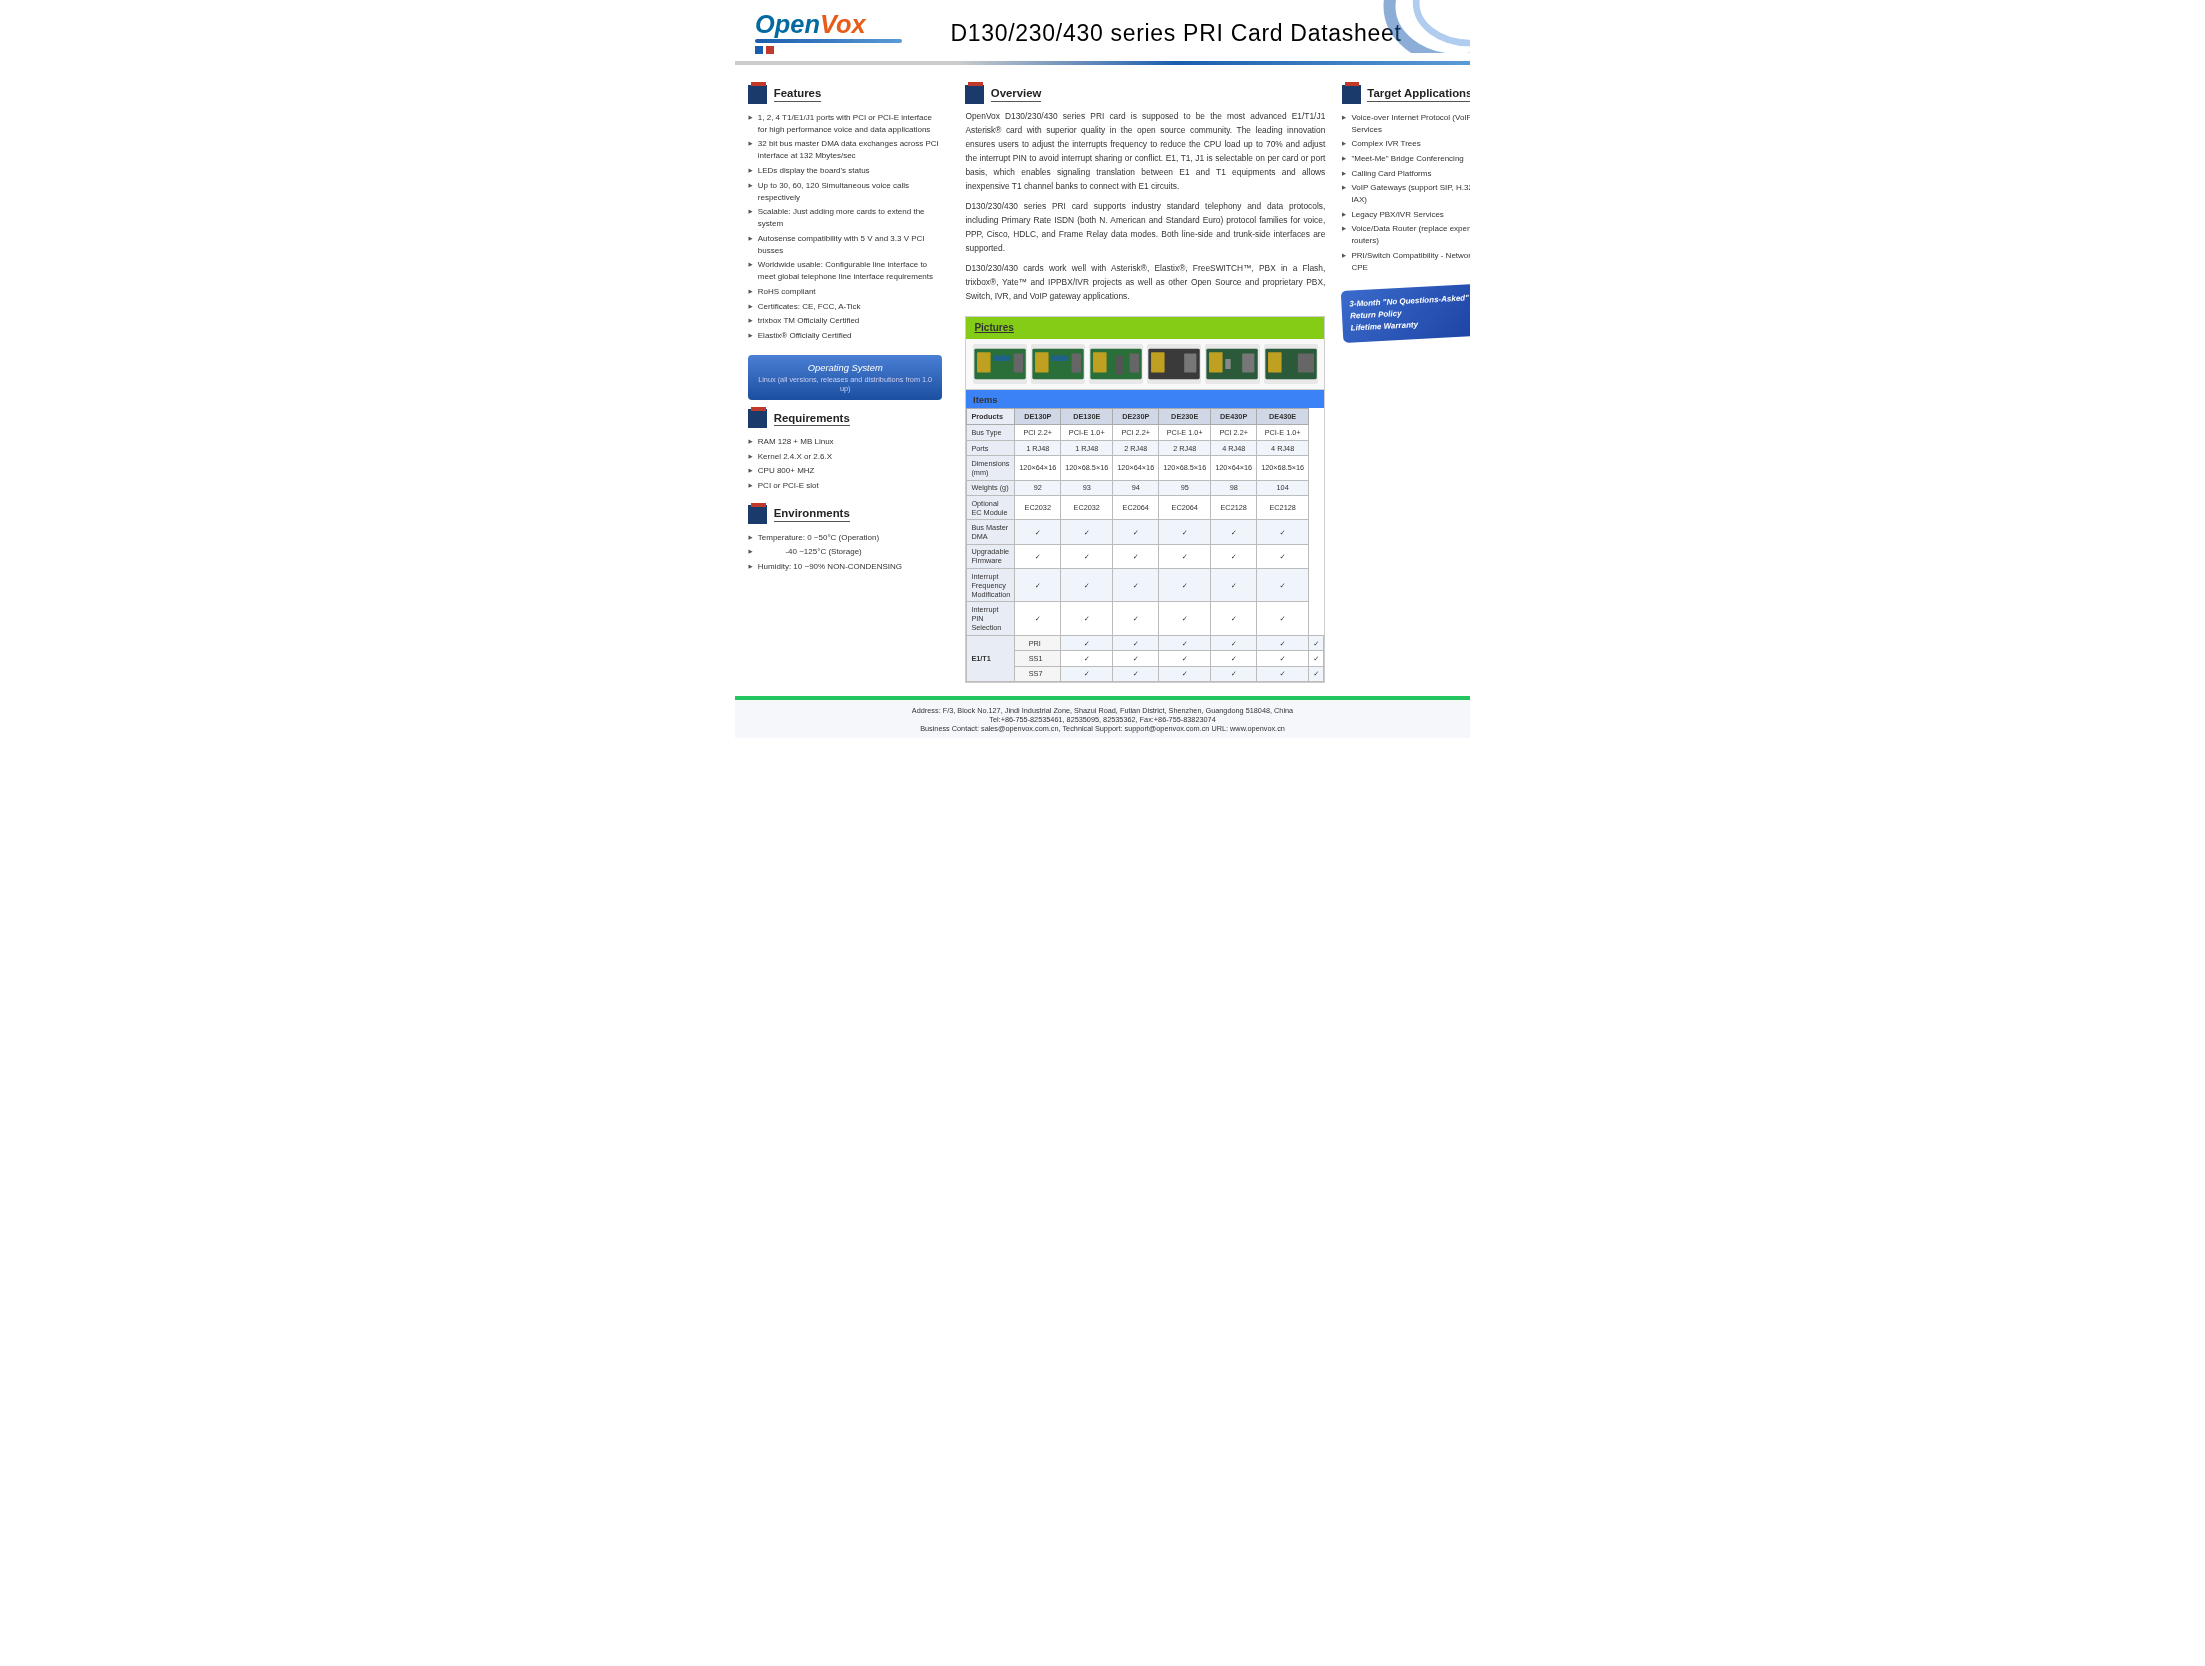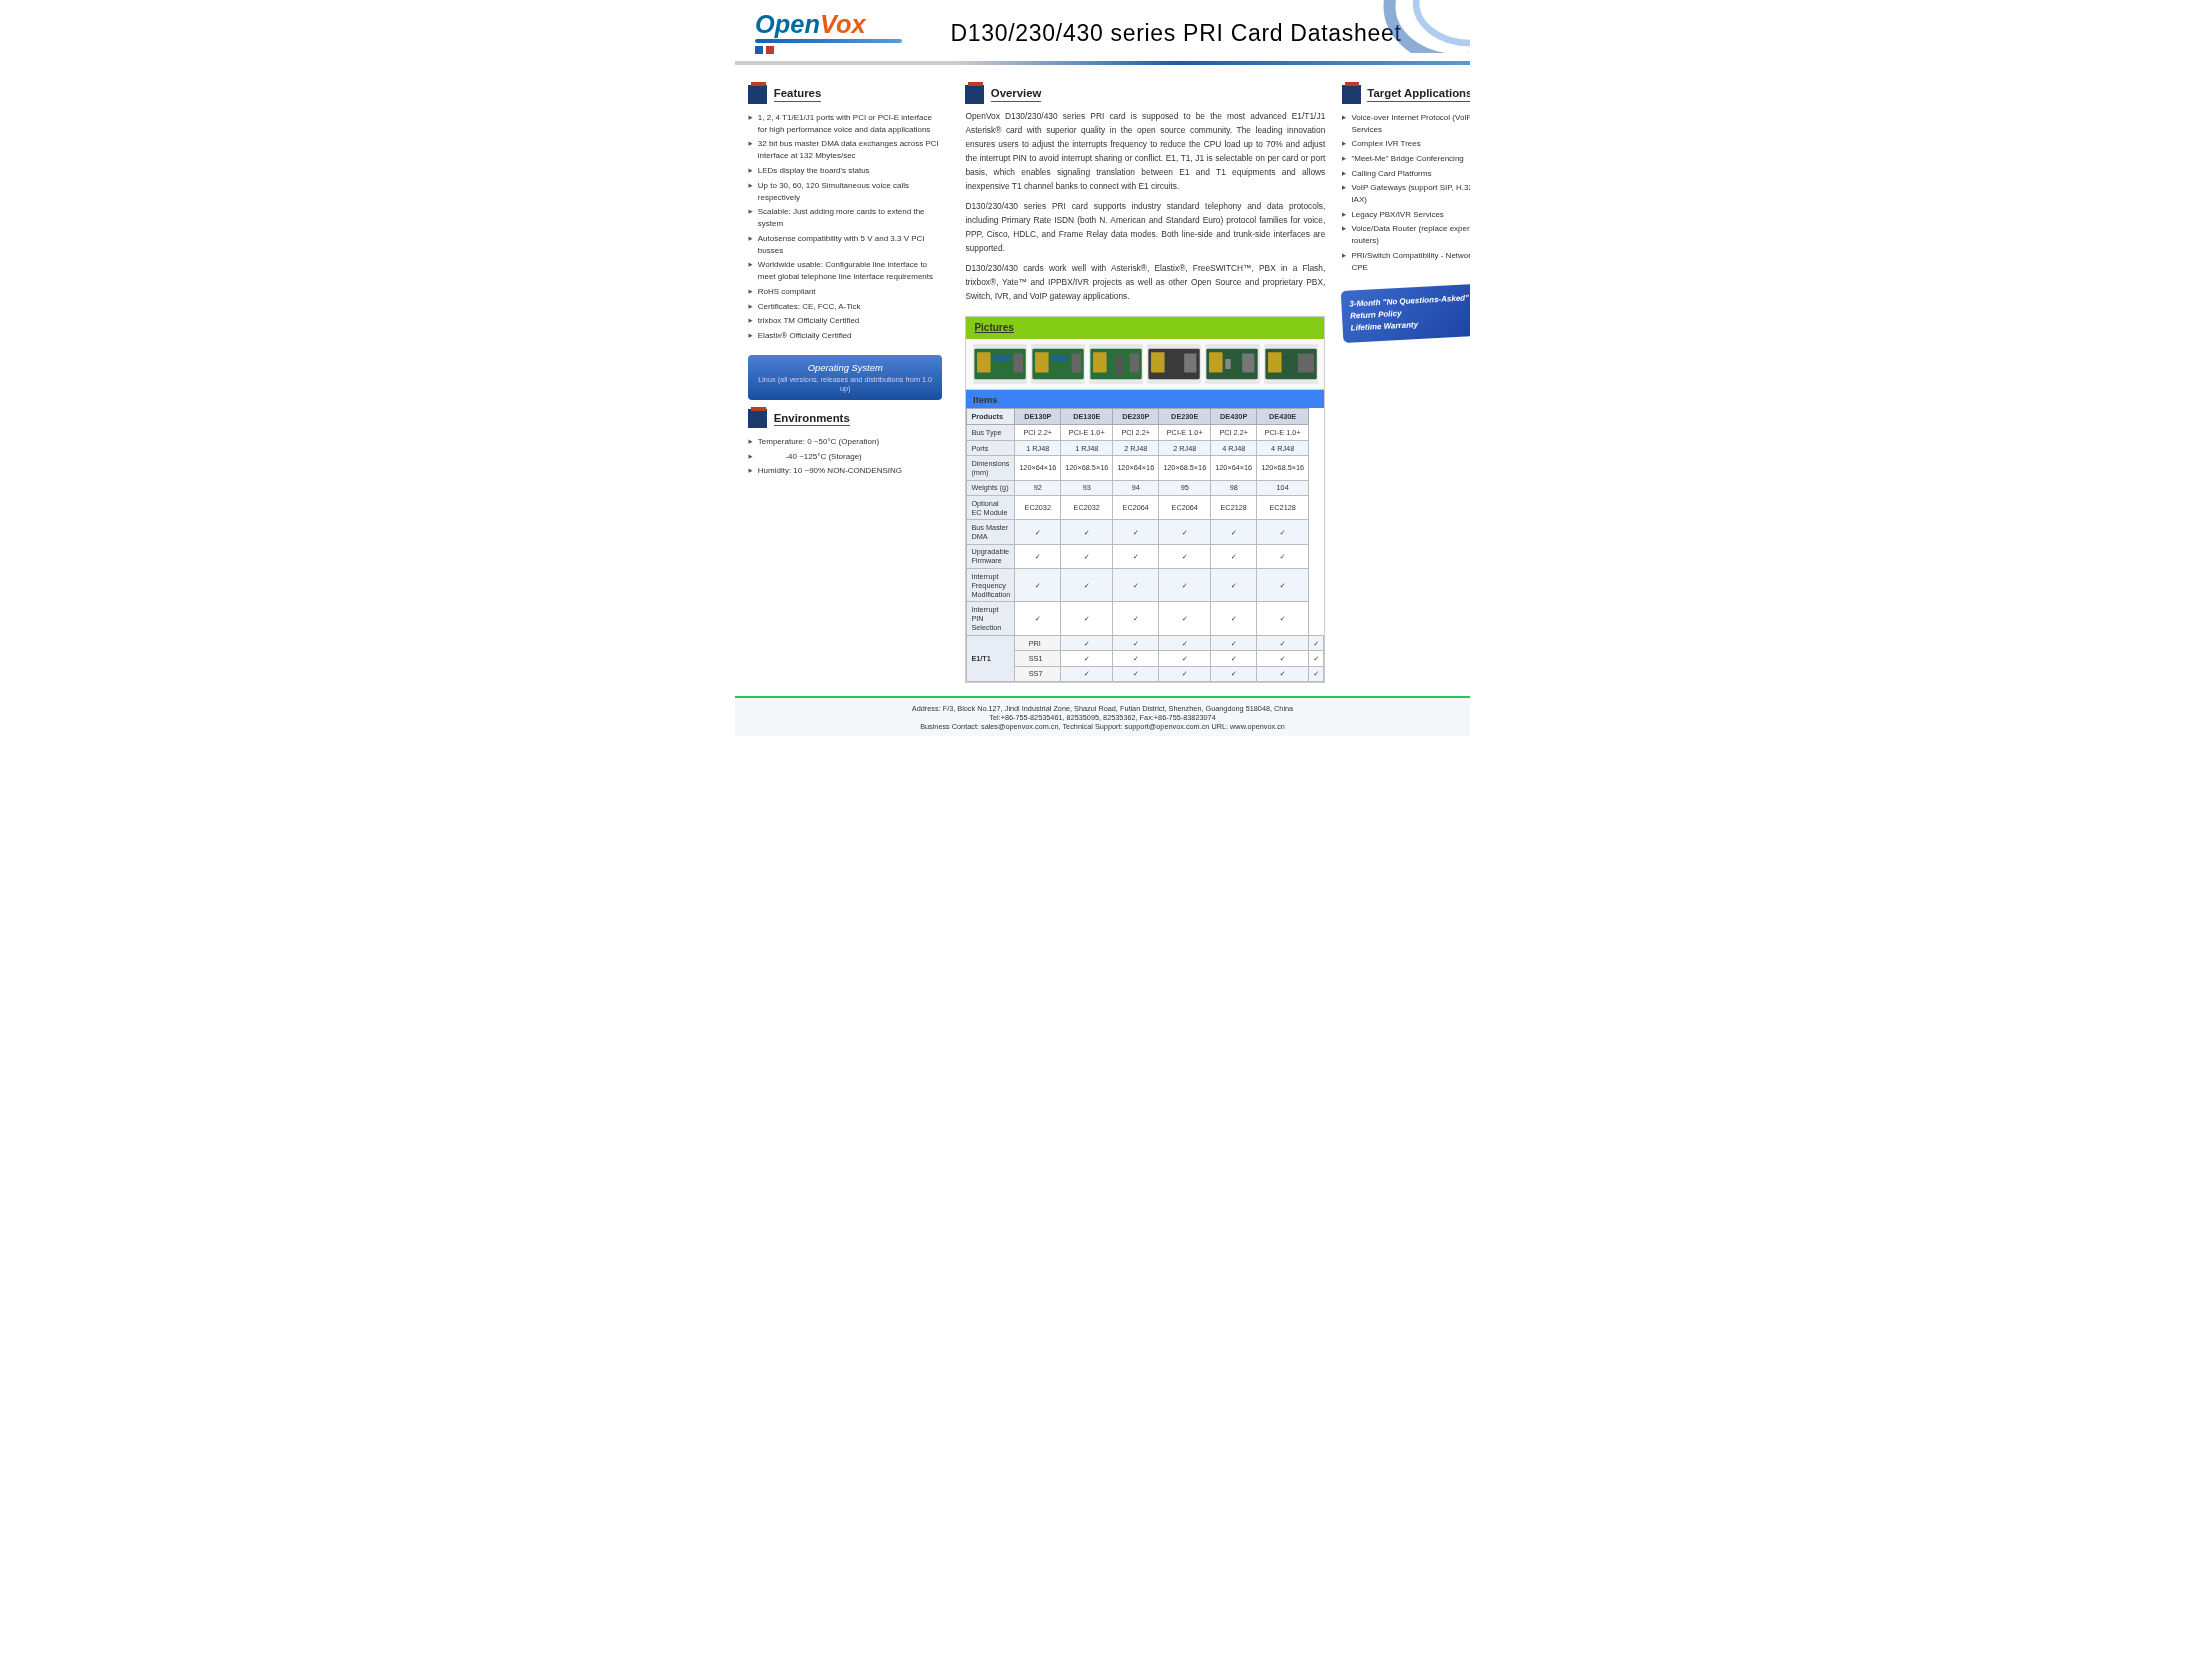--- a/index.html
+++ b/index.html
@@ -271,21 +271,21 @@
       font-weight: 700;
       line-height: 1.5;
       margin-top: 10.7px;
       transform: rotate(-3deg);
       text-align: left;
     }
 
     
     .footer {
       margin-top: 13.4px;
-      border-top: 2px solid #22c55e;
+      border-top: 4px solid #22c55e;
       padding: 5.3px 13.4px;
       text-align: center;
       font-size: 7.3px;
       color: #333;
       background: #f5f7fb;
     }
 
     
     .section-block {
       margin-bottom: 12px;
@@ -342,20 +342,32 @@
         <li>trixbox TM Officially Certified</li>
         <li>Elastix® Officially Certified</li>
       </ul>
     </div>
 
     <div class="os-box">
       <div class="os-title">Operating System</div>
       <div class="os-subtitle">Linux (all versions, releases and distributions from 1.0 up)</div>
     </div>
 
+    <div class="section-block">
+      <div class="section-header">
+        <div class="section-icon"></div>
+        <div class="section-title">Requirements</div>
+      </div>
+      <ul class="bullet-list">
+        <li>RAM 128 + MB Linux</li>
+        <li>Kernel 2.4.X or 2.6.X</li>
+        <li>CPU 800+ MHZ</li>
+        <li>PCI or PCI-E slot</li>
+      </ul>
+    </div>
 
     <div class="section-block">
       <div class="section-header">
         <div class="section-icon"></div>
         <div class="section-title">Environments</div>
       </div>
       <ul class="bullet-list">
         <li>Temperature:   0 ~50°C (Operation)</li>
         <li style="list-style:none; padding-left:37px;">                   -40 ~125°C (Storage)</li>
         <li>Humidity:      10 ~90% NON-CONDENSING</li>

